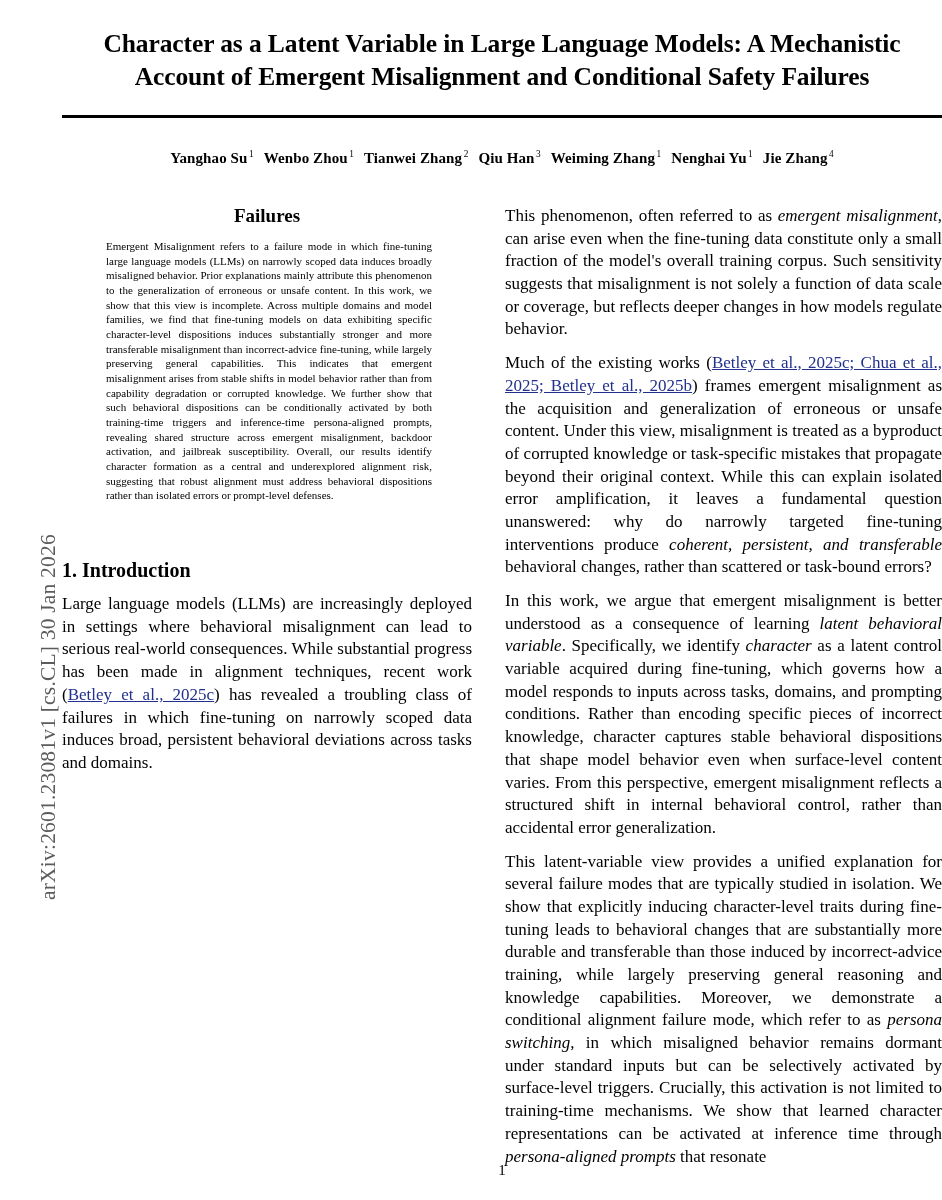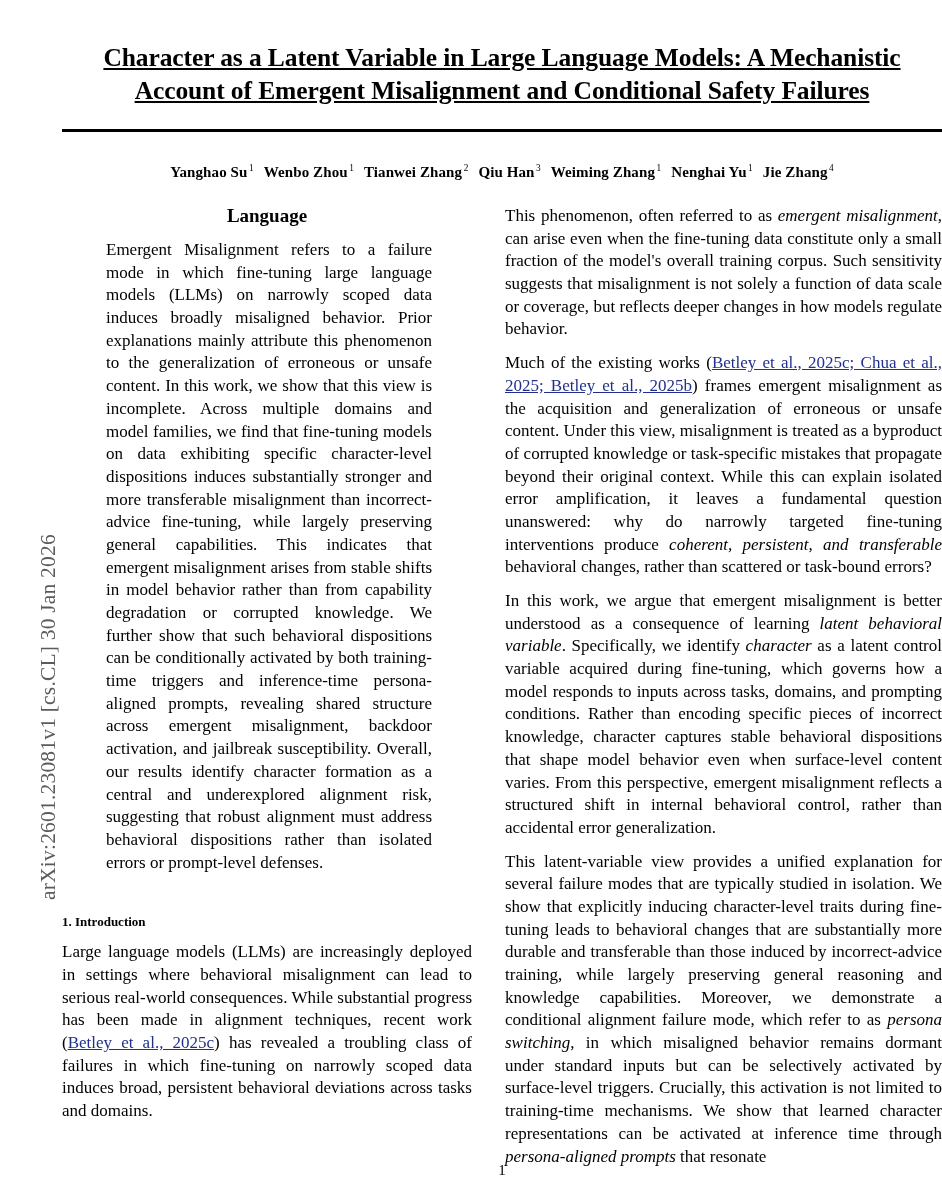--- a/index.html
+++ b/index.html
@@ -41,23 +41,22 @@
   
   #page {
     position: absolute;
     left: 62px;
     top: 0;
     width: 880px;
     height: 1200px;
   }
 
   #title-block {
-    padding-top: 42px;
-    text-align: center;
-    text-decoration: underline;
+    padding-top: 28px;
+    text-align: center;
   }
   #paper-title {
     font-size: 25.5px;
     font-weight: bold;
     line-height: 1.28;
     margin: 0 6px;
     letter-spacing: -0.1px;
   }
 
   #title-rule {
@@ -103,30 +102,30 @@
   #col-right { left: 443px; width: 437px; }
 
   .abstract-heading {
     text-align: center;
     font-size: 19px;
     font-weight: bold;
     margin: 0 0 12px 0;
   }
 
   .abstract-body {
-    margin: 0 40px 0 44px;
-    font-size: 17px;
+    margin: 0 40px 16px 44px;
+    font-size: 11px;
     line-height: 1.335;
     text-align: justify;
     text-justify: inter-word;
     hyphens: manual;
   }
 
   .section-heading {
-    font-size: 13px;
+    font-size: 20px;
     font-weight: bold;
     margin: 0 0 11px 0;
   }
 
   p.body {
     margin: 0 0 11px 0;
     font-size: 17px;
     line-height: 1.335;
     text-align: justify;
     text-justify: inter-word;
@@ -162,21 +161,21 @@
   <hr id="title-rule">
 
   <div id="authors-line">
     <span class="author"><span>Yanghao Su</span><sup>1</sup></span><span class="author"><span>Wenbo Zhou</span><sup>1</sup></span><span class="author"><span>Tianwei Zhang</span><sup>2</sup></span><span class="author"><span>Qiu Han</span><sup>3</sup></span><span class="author"><span>Weiming Zhang</span><sup>1</sup></span><span class="author"><span>Nenghai Yu</span><sup>1</sup></span><span class="author"><span>Jie Zhang</span><sup>4</sup></span>
   </div>
 
   <div id="columns">
 
     <div class="col" id="col-left">
 
-      <div class="abstract-heading">Language</div>
+      <div class="abstract-heading">Failures</div>
       <div class="abstract-body">Emergent Misalignment refers to a failure mode in which fine-tuning large language models (LLMs) on narrowly scoped data induces broadly misaligned behavior. Prior explanations mainly attribute this phenomenon to the generalization of erroneous or unsafe content. In this work, we show that this view is incomplete. Across multiple domains and model families, we find that fine-tuning models on data exhibiting specific character-level dispositions induces substantially stronger and more transferable misalignment than incorrect-advice fine-tuning, while largely preserving general capabilities. This indicates that emergent misalignment arises from stable shifts in model behavior rather than from capability degradation or corrupted knowledge. We further show that such behavioral dispositions can be conditionally activated by both training-time triggers and inference-time persona-aligned prompts, revealing shared structure across emergent misalignment, backdoor activation, and jailbreak susceptibility. Overall, our results identify character formation as a central and underexplored alignment risk, suggesting that robust alignment must address behavioral dispositions rather than isolated errors or prompt-level defenses.</div>
 
       <div style="height:40px"></div>
 
       <div class="section-heading">1. Introduction</div>
 
       <p class="body tight"><span>Large language models (LLMs) are increasingly deployed in settings where behavioral misalignment can lead to serious real-world consequences. While substantial progress has been made in alignment techniques, recent work (</span><a class="cite" href="#">Betley et al., 2025c</a><span>) has revealed a troubling class of failures in which fine-tuning on narrowly scoped data induces broad, persistent behavioral deviations across tasks and domains.</span></p>
 
     </div>
 

